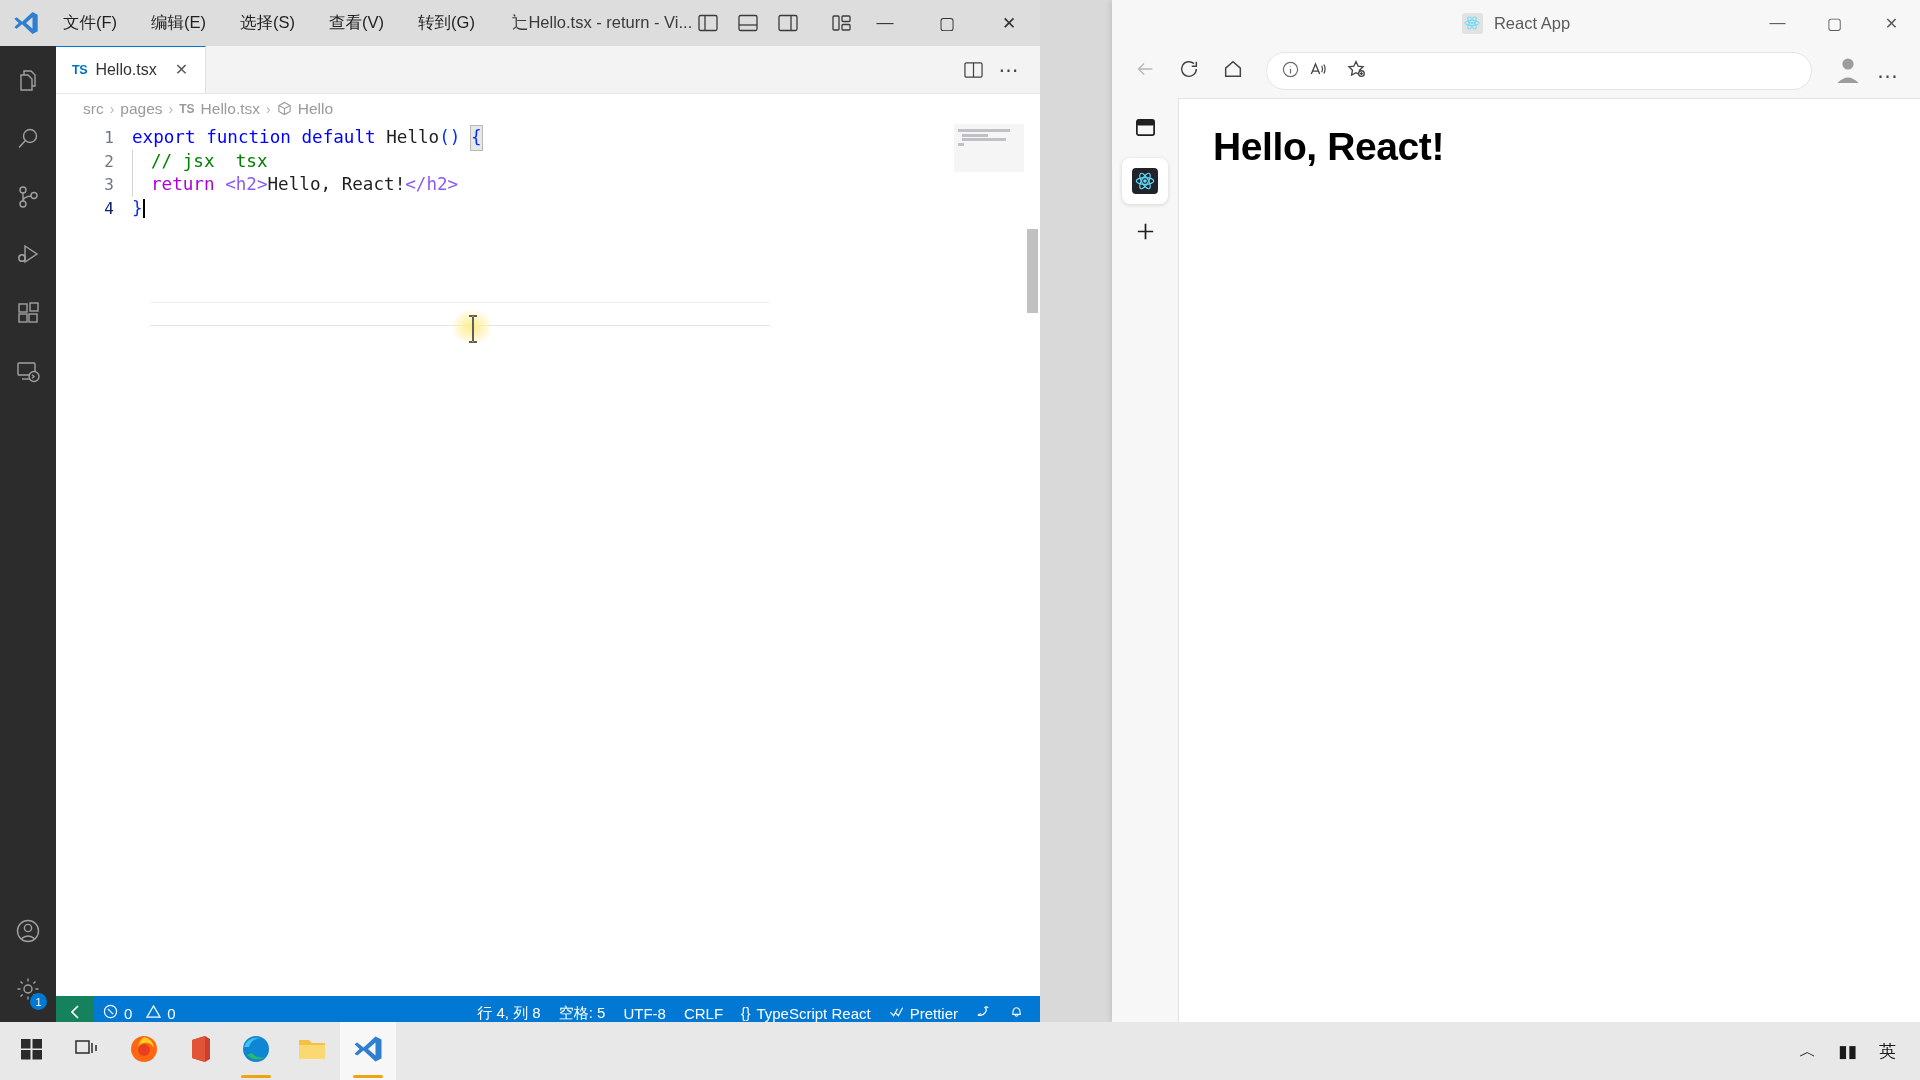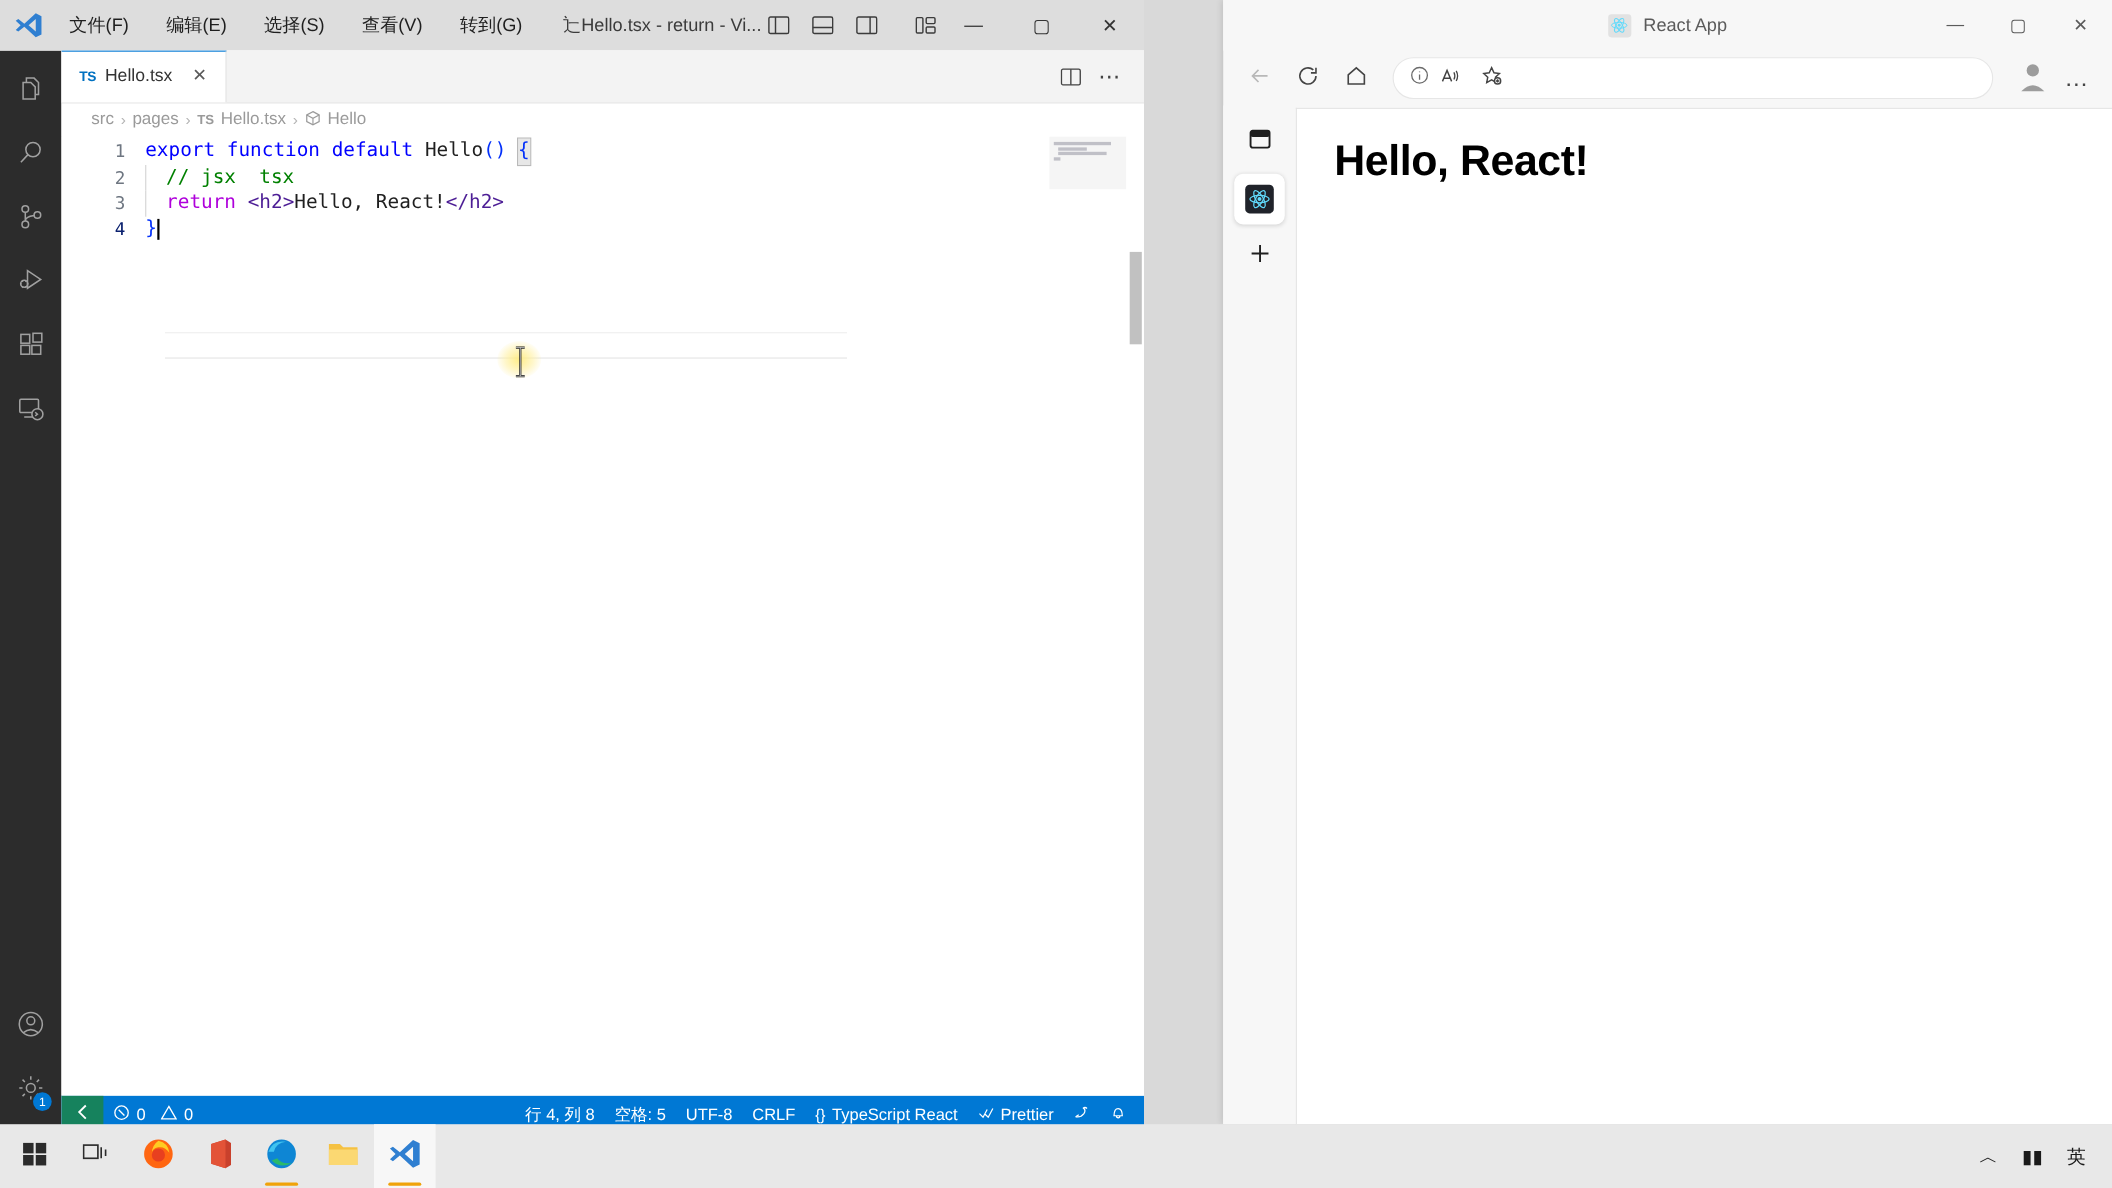--- a/index.html
+++ b/index.html
@@ -98,21 +98,21 @@
   }
   .lnum.active { color: #0b216f; }
   .ind-guide {
     display: inline-block; width: 1px; height: 23.5px; background: #d3d3d3;
     margin-right: 18px; vertical-align: middle;
   }
   .ctext { color: #1f1f1f; }
   .kw-blue { color: #0000ff; }
   .kw-purple { color: #af00db; }
   .comment { color: #008000; }
-  .tag { color: #4c1d95; text-align: right; }
+  .tag { color: #8b5cf6; text-align: right; }
   .brack { color: #0431fa; }
   .brack-hl { background: #e7e7e7; outline: 1px solid #b9b9b9; }
   .line4-underline {
     position: absolute; left: 94px; right: 270px; top: 201px;
     border-bottom: 1px solid #e4e4e4;
   }
   .line3-underline {
     position: absolute; left: 94px; right: 270px; top: 178px;
     border-bottom: 1px solid #eeeeee;
   }

